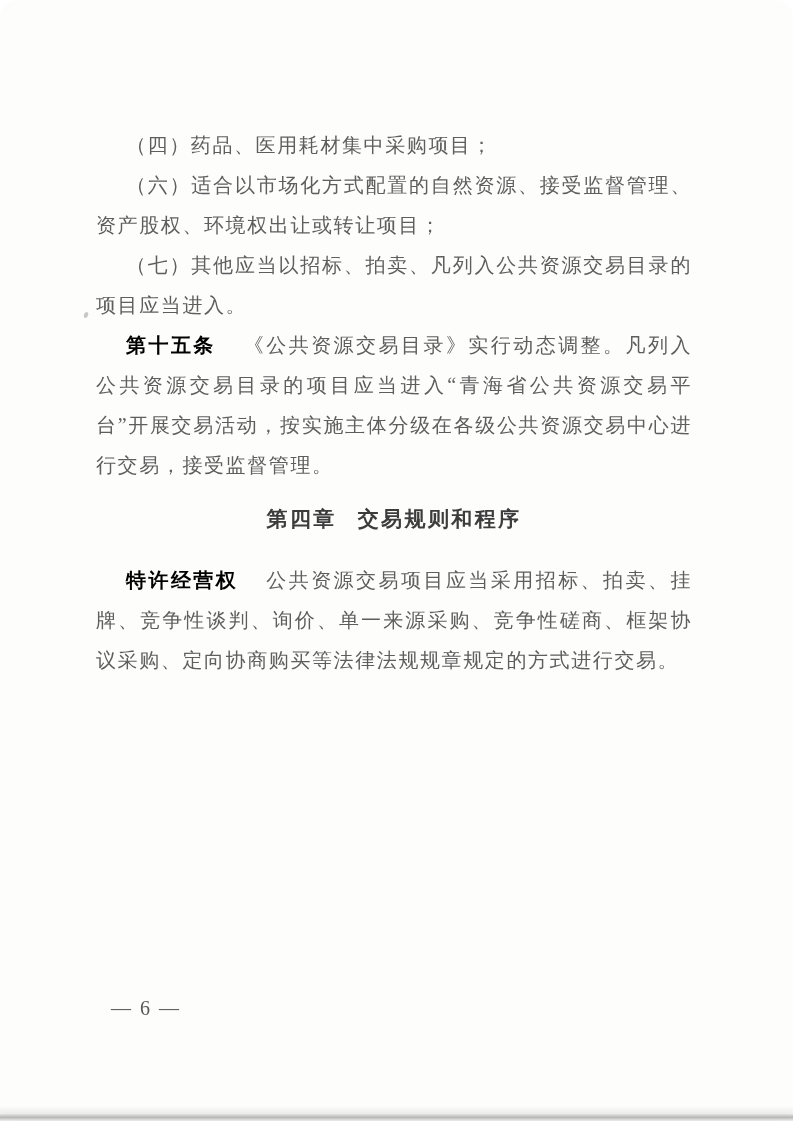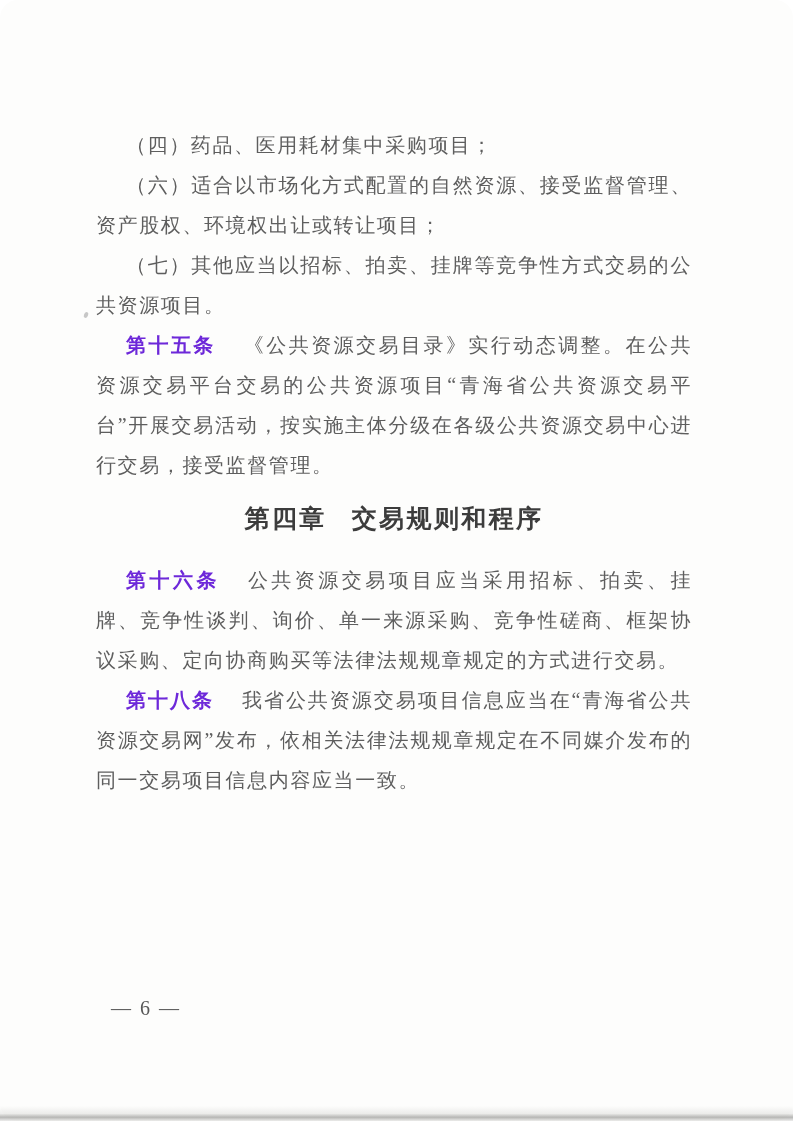--- a/index.html
+++ b/index.html
@@ -18,25 +18,25 @@
     position: absolute;
     left: 96px; top: 125px; width: 596px;
     font-size: 20px; line-height: 40px;
     letter-spacing: 1.6px;
     color: #5e5e5e;
     text-align: justify;
   }
   .para { text-indent: 1.5em; }
   .lead {
     font-weight: bold;
-    color: #6d28d9;
+    color: #000000;
     margin-right: 1.4em;
   }
   .chapter {
-    font-size: 25px; font-weight: bold;
+    font-size: 21px; font-weight: bold;
     color: #3c3c3c;
     text-align: center; text-indent: 0;
     letter-spacing: 2.4px;
     margin-top: 14px; margin-bottom: 21px;
     line-height: 40px;
   }
   .chapter-no { margin-right: 1em; }
   .page-number {
     position: absolute;
     left: 111px; top: 995px;
@@ -75,39 +75,36 @@
     <p class="para">
       <span>（四）药品、医用耗材集中采购项目；</span>
     </p>
 
 
     <p class="para">
       <span>（六）适合以市场化方式配置的自然资源、接受监督管理、资产股权、环境权出让或转让项目；</span>
     </p>
 
     <p class="para">
-      <span>（七）其他应当以招标、拍卖、挂牌等竞争性方式交易的公共资源项目。</span>
+      <span>（七）其他应当以招标、拍卖、凡列入公共资源交易目录的项目应当进入。</span>
     </p>
 
     <p class="para">
-      <span class="lead">第十五条</span><span>《公共资源交易目录》实行动态调整。在公共资源交易平台交易的公共资源项目“青海省公共资源交易平台”开展交易活动，按实施主体分级在各级公共资源交易中心进行交易，接受监督管理。</span>
+      <span class="lead">第十五条</span><span>《公共资源交易目录》实行动态调整。凡列入公共资源交易目录的项目应当进入“青海省公共资源交易平台”开展交易活动，按实施主体分级在各级公共资源交易中心进行交易，接受监督管理。</span>
     </p>
 
     <h2 class="chapter">
       <span class="chapter-no">第四章</span><span>交易规则和程序</span>
     </h2>
 
     <p class="para">
-      <span class="lead">第十六条</span><span>公共资源交易项目应当采用招标、拍卖、挂牌、竞争性谈判、询价、单一来源采购、竞争性磋商、框架协议采购、定向协商购买等法律法规规章规定的方式进行交易。</span>
+      <span class="lead">特许经营权</span><span>公共资源交易项目应当采用招标、拍卖、挂牌、竞争性谈判、询价、单一来源采购、竞争性磋商、框架协议采购、定向协商购买等法律法规规章规定的方式进行交易。</span>
     </p>
 
 
-    <p class="para">
-      <span class="lead">第十八条</span><span>我省公共资源交易项目信息应当在“青海省公共资源交易网”发布，依相关法律法规规章规定在不同媒介发布的同一交易项目信息内容应当一致。</span>
-    </p>
 
   </main>
 
   <div class="page-number">— 6 —</div>
 
   <div class="ink-speck"></div>
 
   <div class="scan-shadow"></div>
 
 </div>

